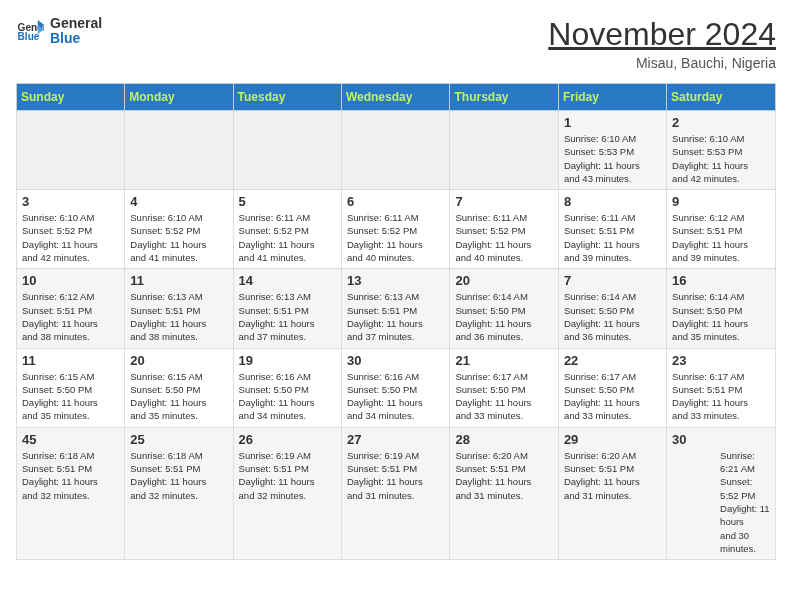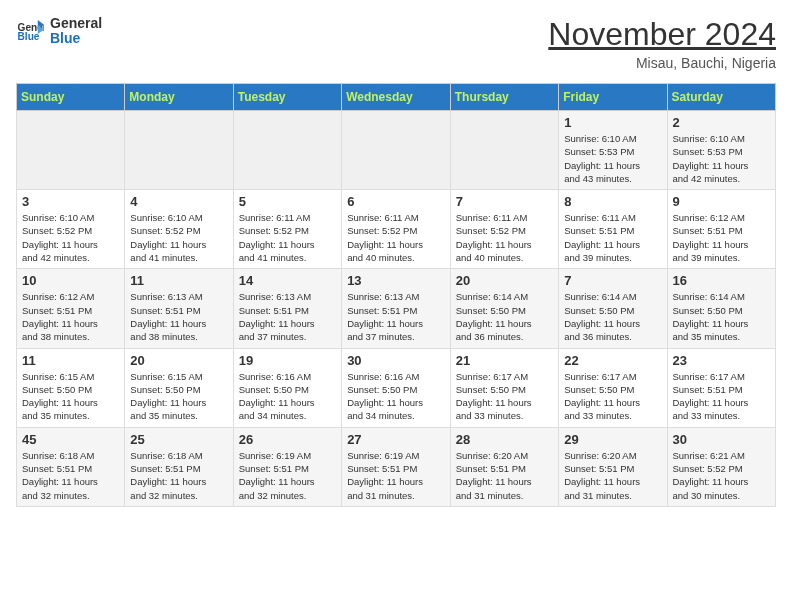--- a/index.html
+++ b/index.html
@@ -330,20 +330,20 @@
         </td>
         <td>
           <span class="day-num">29</span>
           <div class="cell-info" style="white-space: pre-line;">Sunrise: 6:20 AM
 Sunset: 5:51 PM
 Daylight: 11 hours
 and 31 minutes.</div>
         </td>
         <td>
           <span class="day-num">30</span>
-          <div class="cell-info" style="white-space: pre-line;">Sunrise: 6:21 AM
+          <div class="cell-info" style="white-space: pre-line; margin-left: 48px;">Sunrise: 6:21 AM
 Sunset: 5:52 PM
 Daylight: 11 hours
 and 30 minutes.</div>
         </td>
       </tr>
     </tbody>
 </table>
 
 </body></html>

